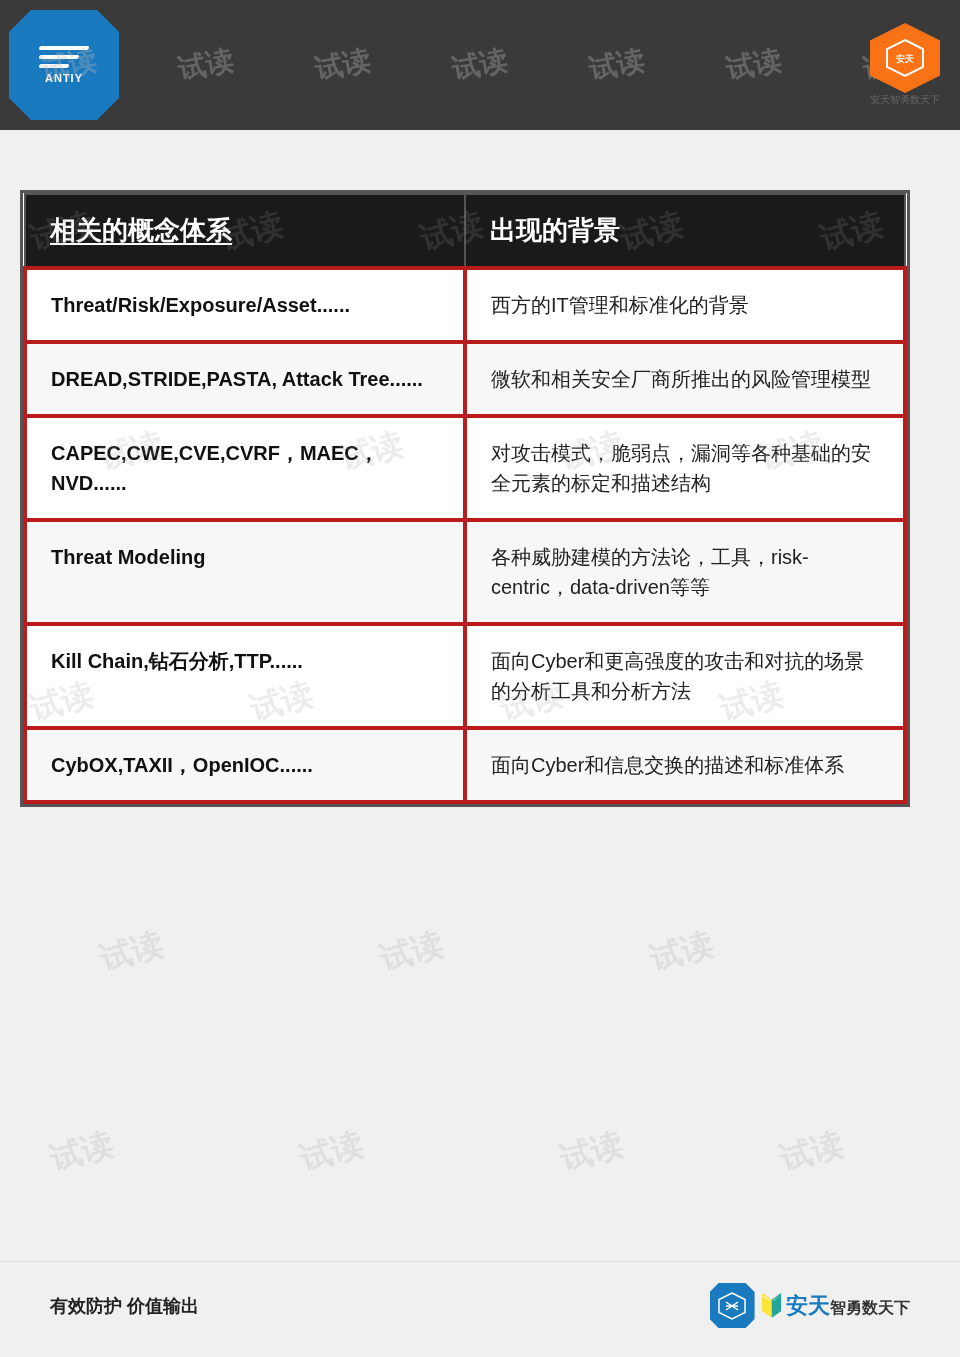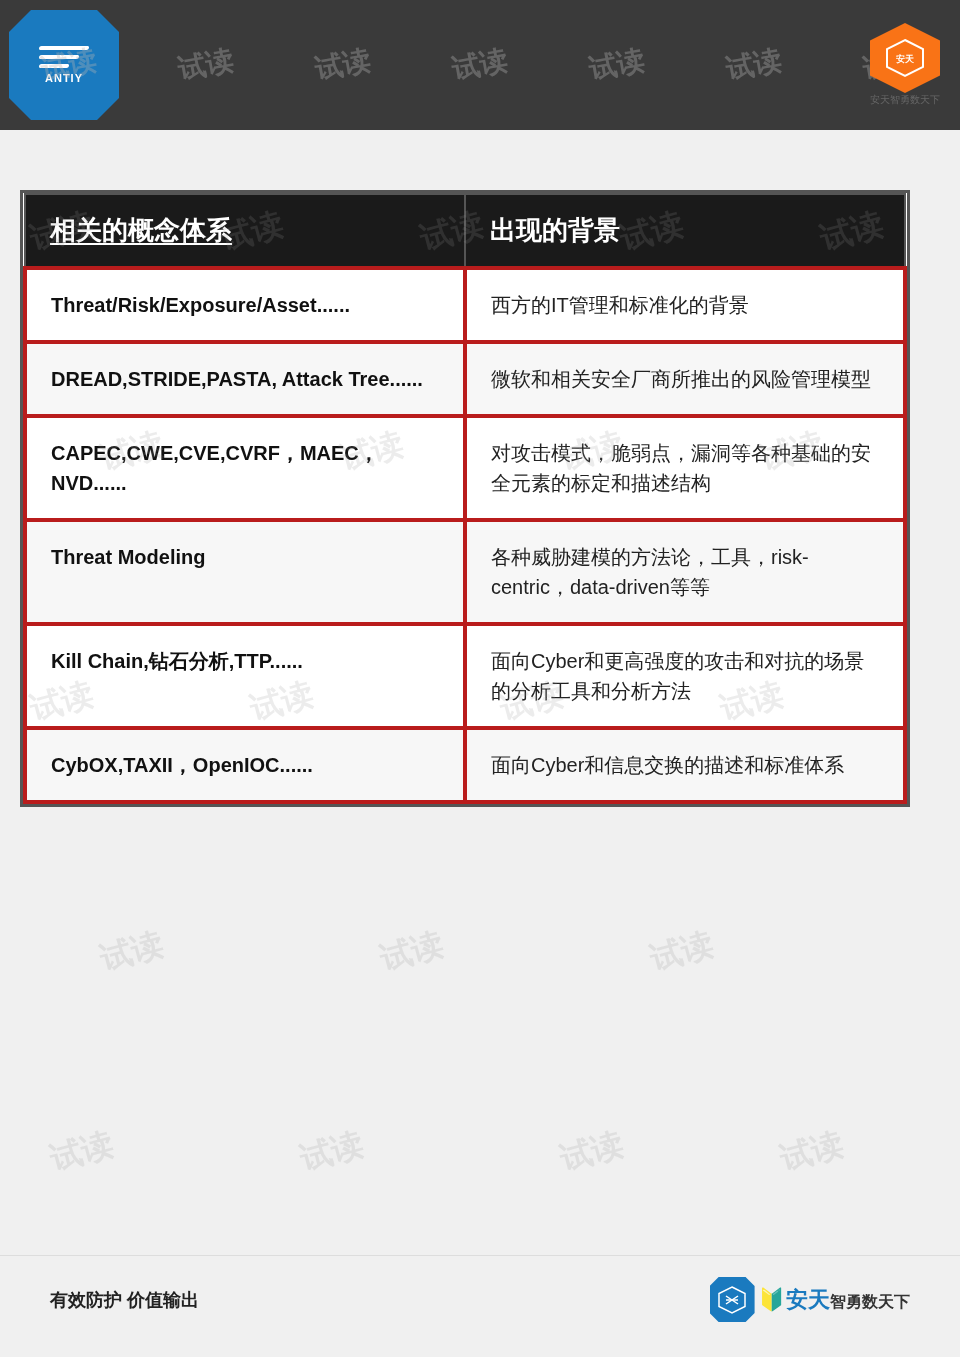--- a/index.html
+++ b/index.html
@@ -180,21 +180,21 @@
       color: #111;
     }
 
     .data-table td.right-cell {
       color: #222;
     }
 
     
     .footer {
       position: absolute;
-      bottom: 14px;
+      bottom: 8px;
       left: 0;
       right: 0;
       height: 88px;
       background: #f0f0f0;
       display: flex;
       align-items: center;
       justify-content: space-between;
       padding: 0 50px;
       border-top: 1px solid #ddd;
     }

